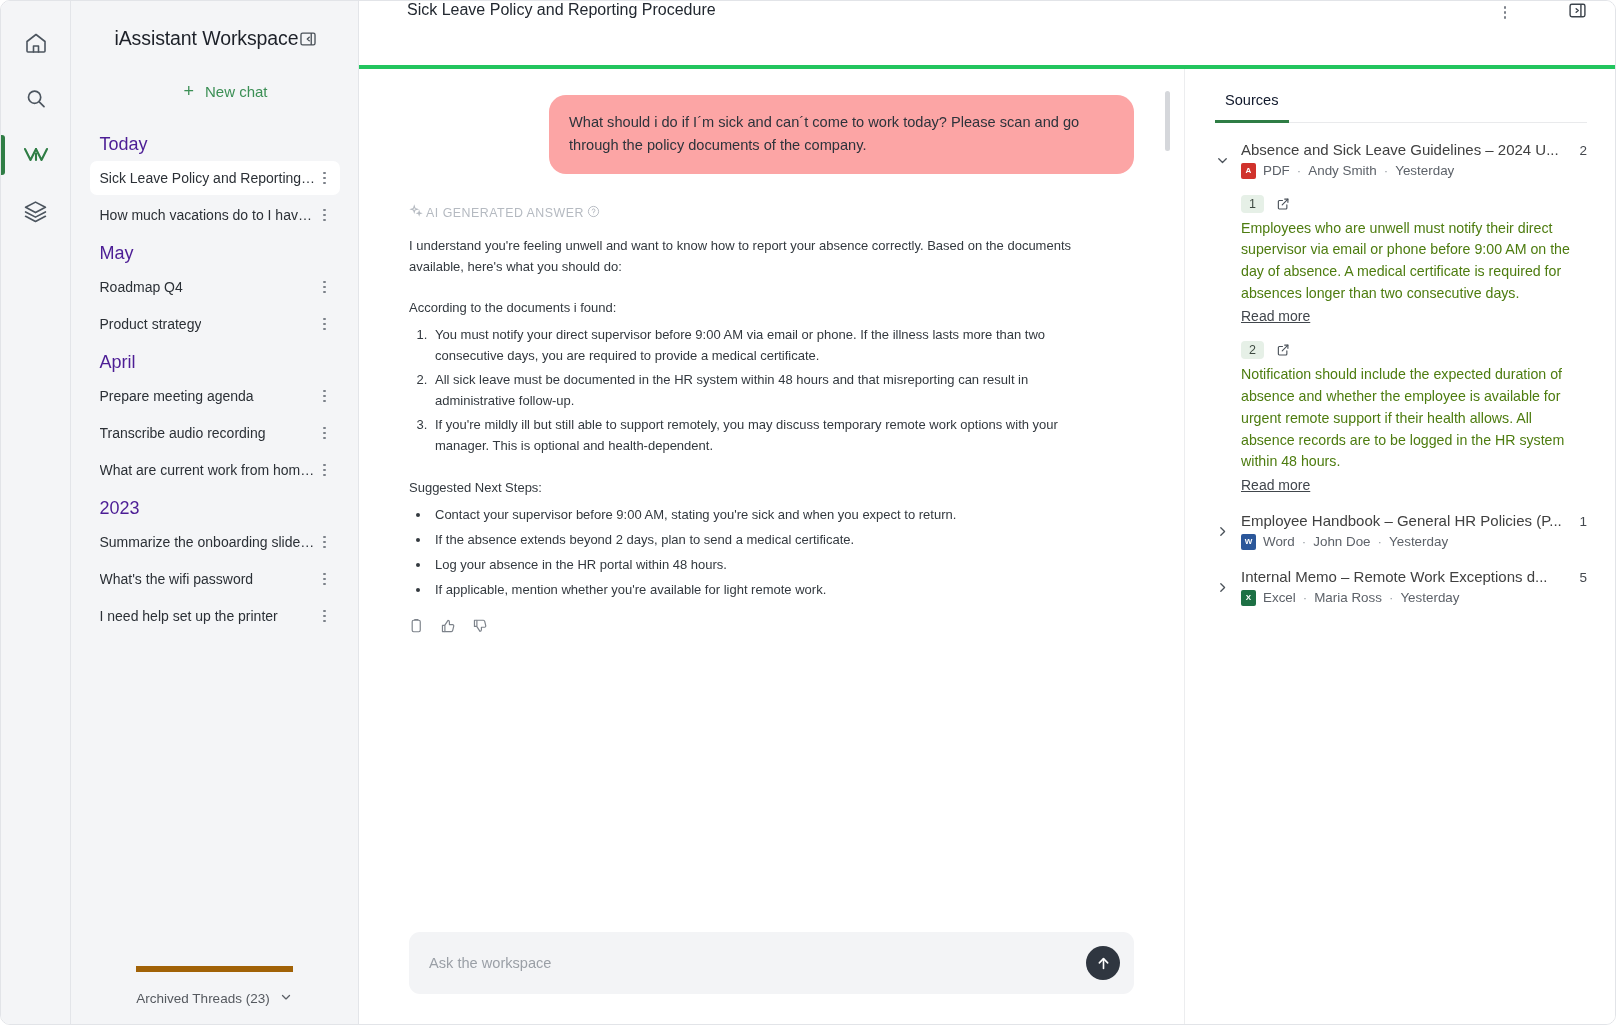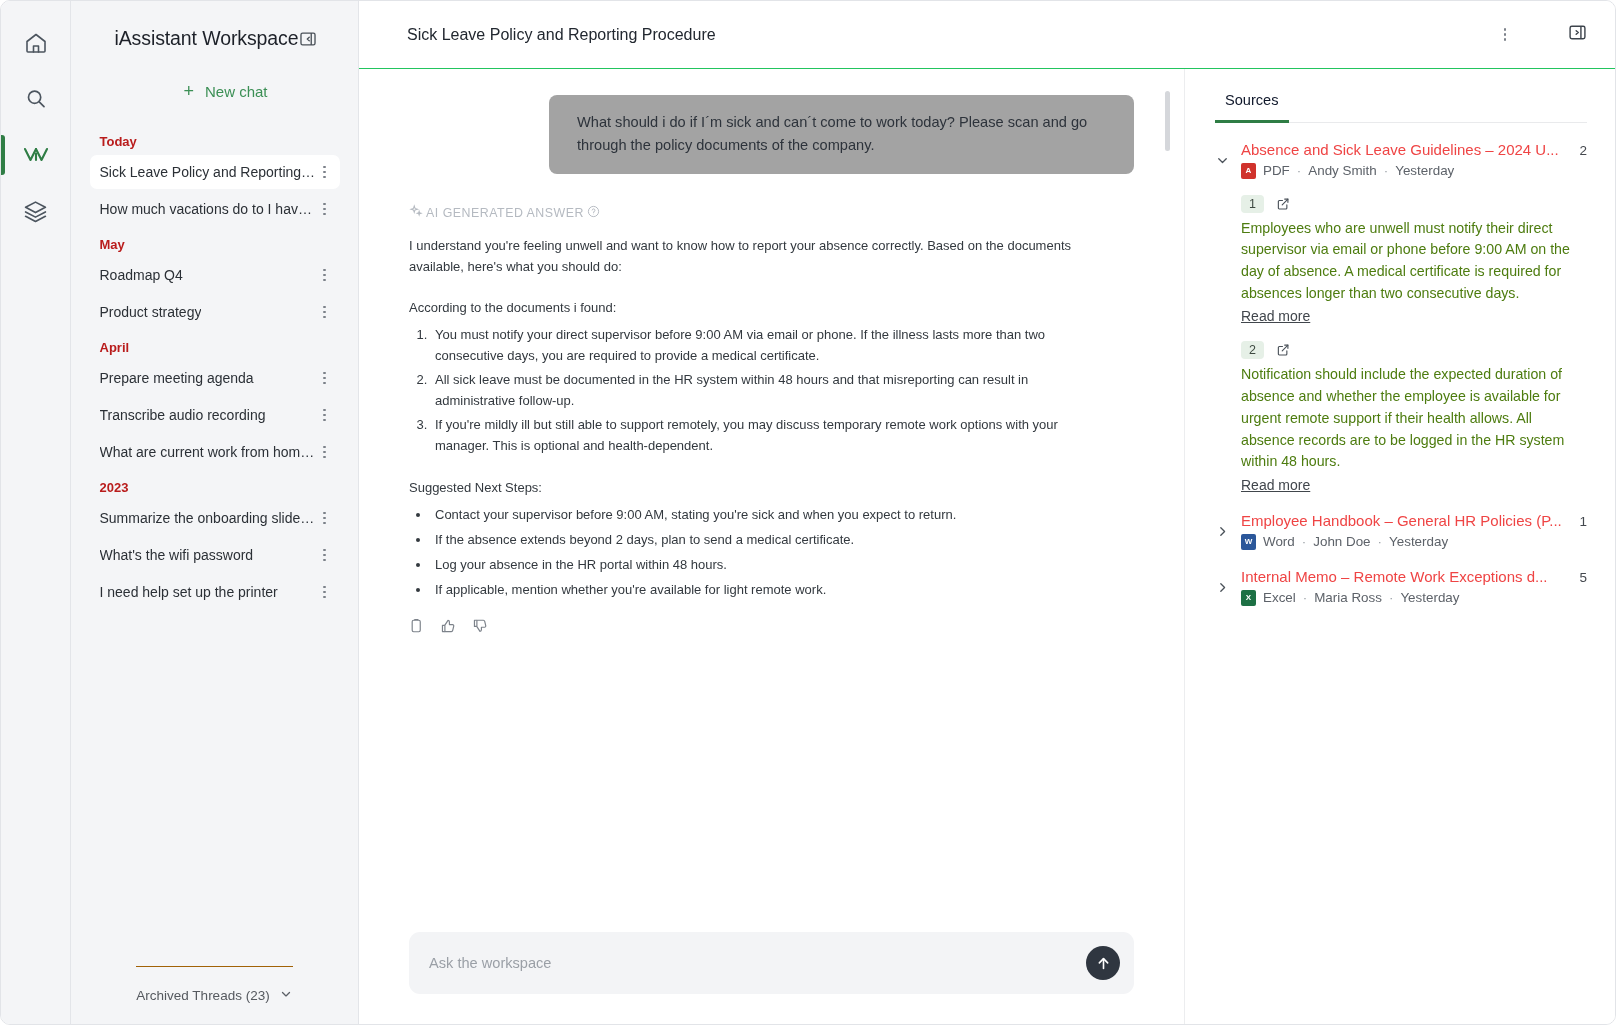--- a/index.html
+++ b/index.html
@@ -78,24 +78,23 @@
     padding: 4px 6px;
     color: #3b8f55;
     font-size: 15px;
     cursor: pointer;
     width: fit-content;
   }
   .newchat .plus { font-size: 18px; line-height: 1; font-weight: 400; }
 
   .threads { padding: 22px 12px 0 12px; flex: 1 1 auto; overflow: hidden; }
   .grp-label {
-    font-size: 13px;
-    color: #b91c1c;
+    font-size: 18px;
+    color: #4c1d95;
     padding: 8px 0 6px 10px;
-    font-weight: bold;
   }
   .thread {
     display: flex;
     align-items: center;
     justify-content: space-between;
     height: 34px;
     padding: 0 8px 0 10px;
     border-radius: 7px;
     cursor: pointer;
     margin-bottom: 3px;
@@ -112,21 +111,21 @@
   .kebab {
     flex: 0 0 auto;
     width: 14px; height: 16px;
     display: flex; flex-direction: column;
     align-items: center; justify-content: center; gap: 2.5px;
     cursor: pointer;
   }
   .kebab i { width: 2.6px; height: 2.6px; border-radius: 50%; background: #7b8089; display:block; }
 
   .sb-foot {
-    border-top: 1px solid #a16207;
+    border-top: 6px solid #a16207;
     height: 58px;
     display: flex;
     align-items: center;
     justify-content: center;
     gap: 9px;
     font-size: 13.5px;
     color: #55595f;
     cursor: pointer;
   }
 
@@ -134,23 +133,23 @@
   .main {
     flex: 1 1 auto;
     display: flex;
     flex-direction: column;
     min-width: 0;
     background: #fff;
   }
   .topbar {
     height: 68px;
     flex: 0 0 68px;
-    border-bottom: 1px solid #22c55e;
-    display: flex;
-    align-items: center;
+    border-bottom: 4px solid #22c55e;
+    display: flex;
+    align-items: flex-start;
     padding: 0 28px 0 48px;
   }
   .topbar-title { font-size: 16px; color: #222830; flex: 1 1 auto; }
   .topbar-actions { display: flex; align-items: center; gap: 56px; }
 
   .body-row { flex: 1 1 auto; display: flex; min-height: 0; }
 
   .chat-col {
     flex: 1 1 auto;
     min-width: 0;
@@ -170,23 +169,23 @@
     top: 22px; right: 14px;
     width: 5px; height: 60px;
     border-radius: 3px;
     background: #d5d7db;
     cursor: pointer;
   }
 
   .user-msg {
     margin-left: auto;
     max-width: 585px;
-    background: #a3a3a3;
-    border-radius: 8px;
-    padding: 16px 24px 17px 28px;
+    background: #fca5a5;
+    border-radius: 17px;
+    padding: 16px 24px 17px 20px;
     font-size: 14.6px;
     line-height: 1.58;
     color: #2d333b;
     margin-bottom: 30px;
   }
 
   .ai-tag {
     display: flex;
     align-items: center;
     gap: 3px;
@@ -254,21 +253,21 @@
   .src-caret {
     flex: 0 0 26px; width: 26px;
     padding-top: 12px;
     cursor: pointer;
     display: flex; justify-content: flex-start;
   }
   .src-main { flex: 1 1 auto; min-width: 0; }
   .src-titlerow { display: flex; align-items: baseline; gap: 10px; }
   .src-title {
     font-size: 15px;
-    color: #ef4444;
+    color: #404040;
     white-space: nowrap;
     overflow: hidden;
     text-overflow: ellipsis;
     flex: 1 1 auto;
     cursor: pointer;
   }
   .src-count { font-size: 13.5px; color: #44484e; flex: 0 0 auto; }
   .src-meta {
     display: flex; align-items: center; gap: 7px;
     font-size: 13.4px; color: #5d6269;

